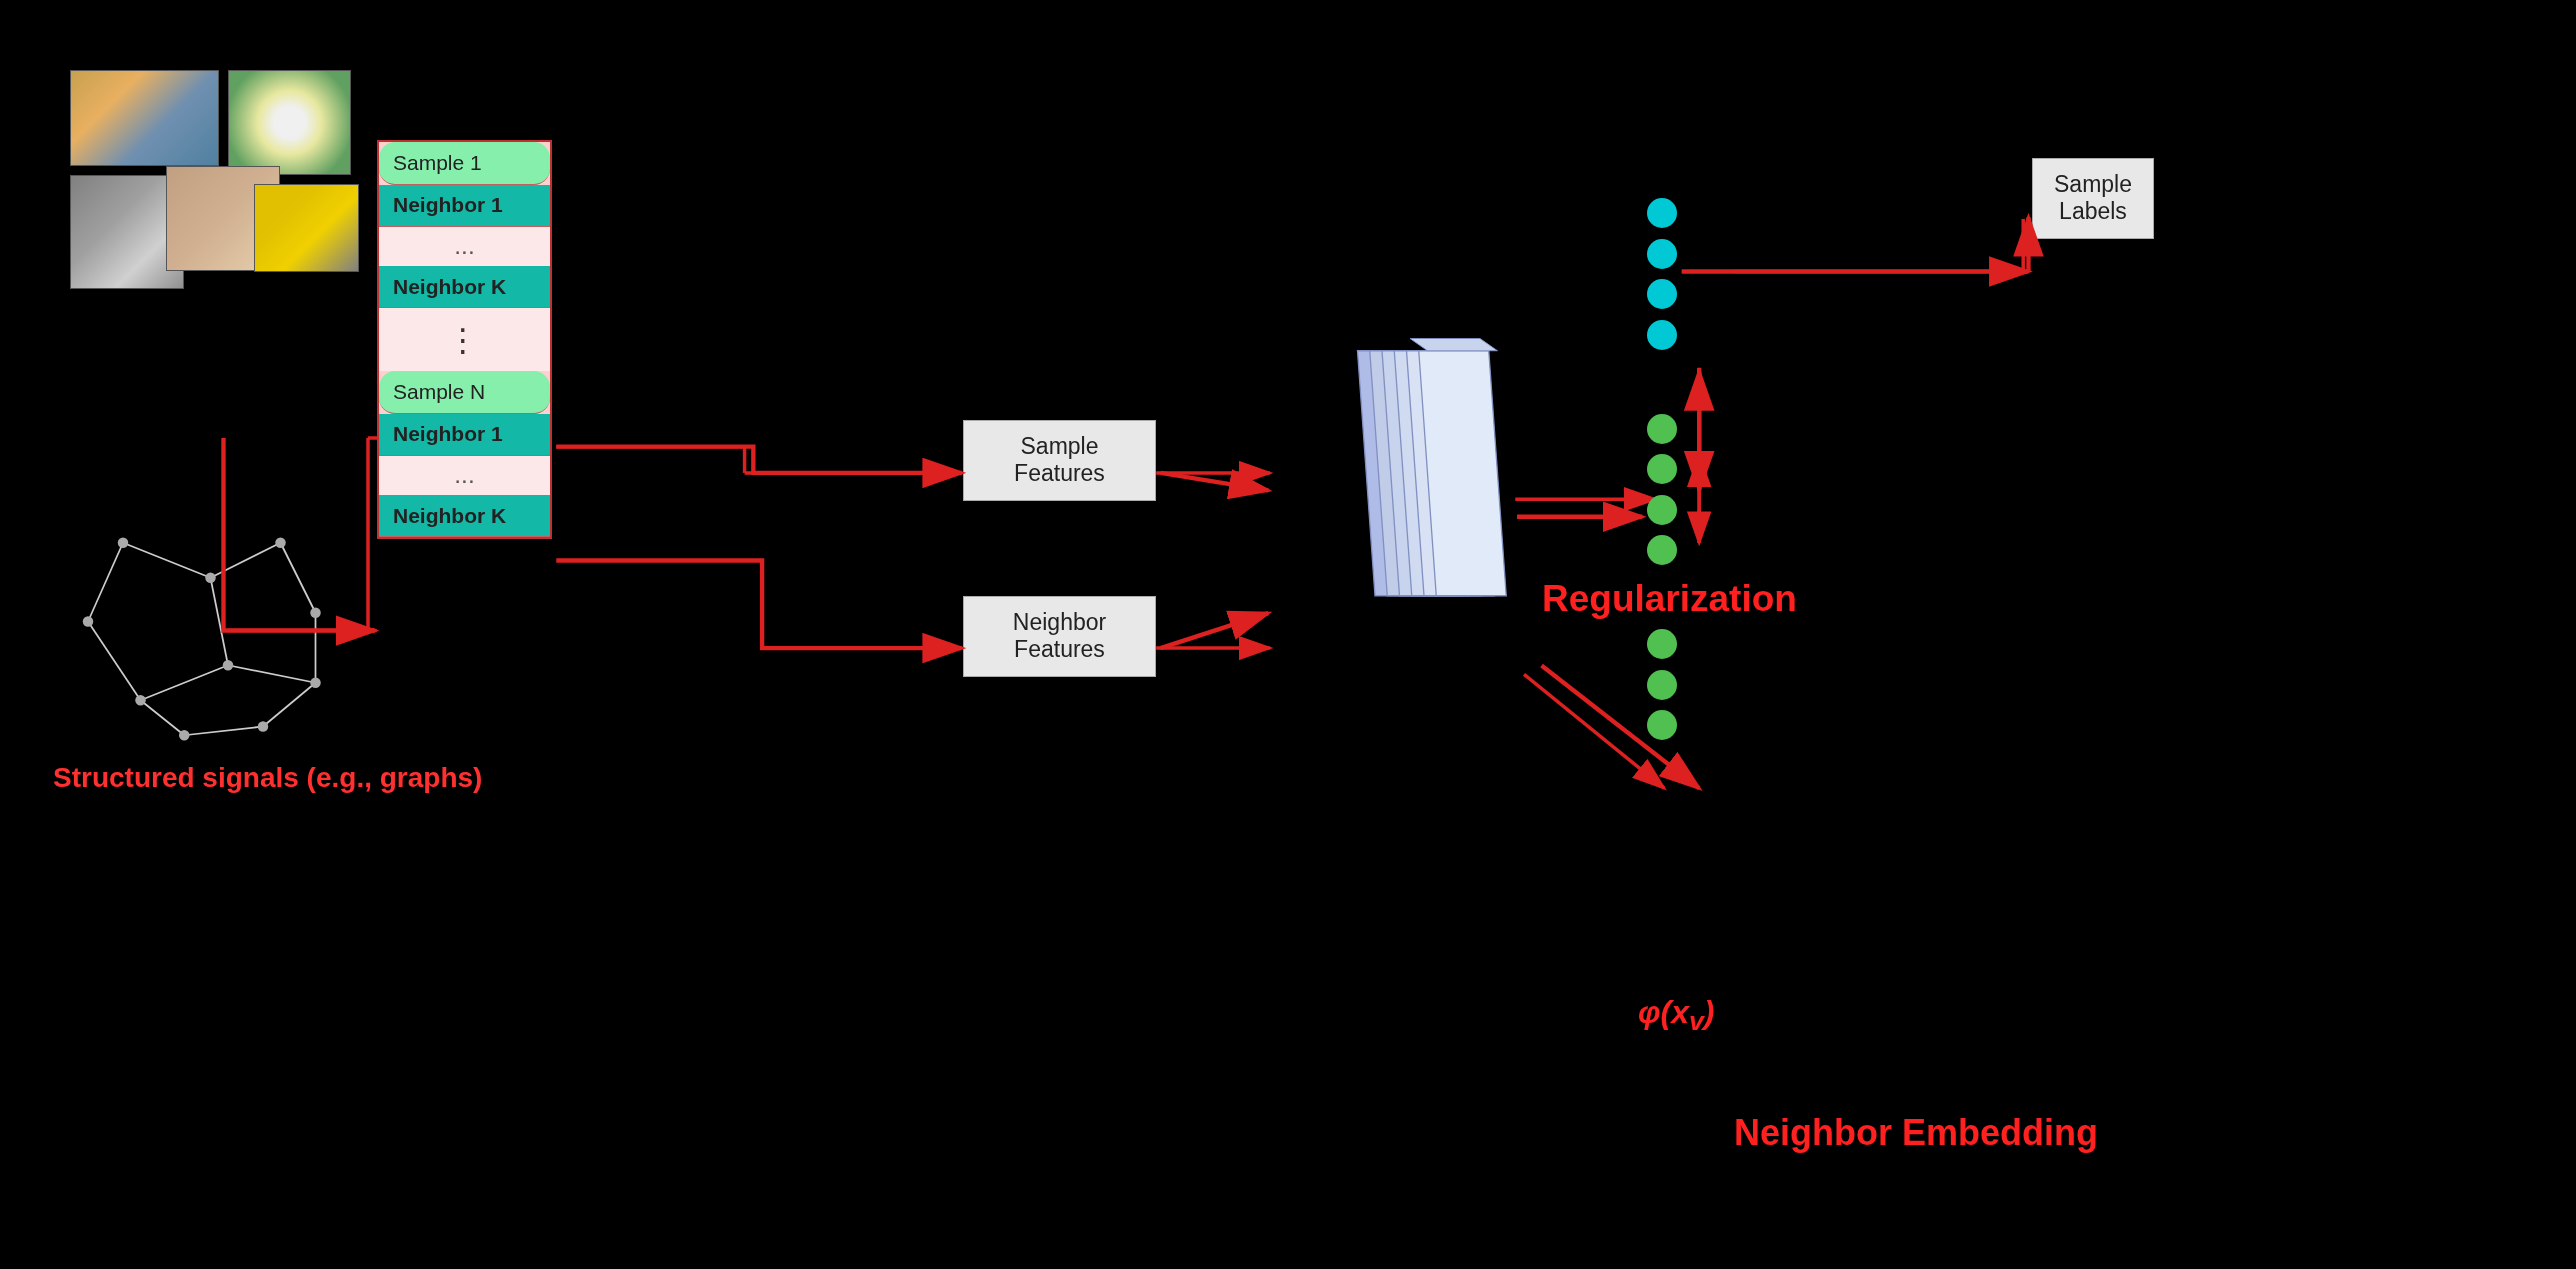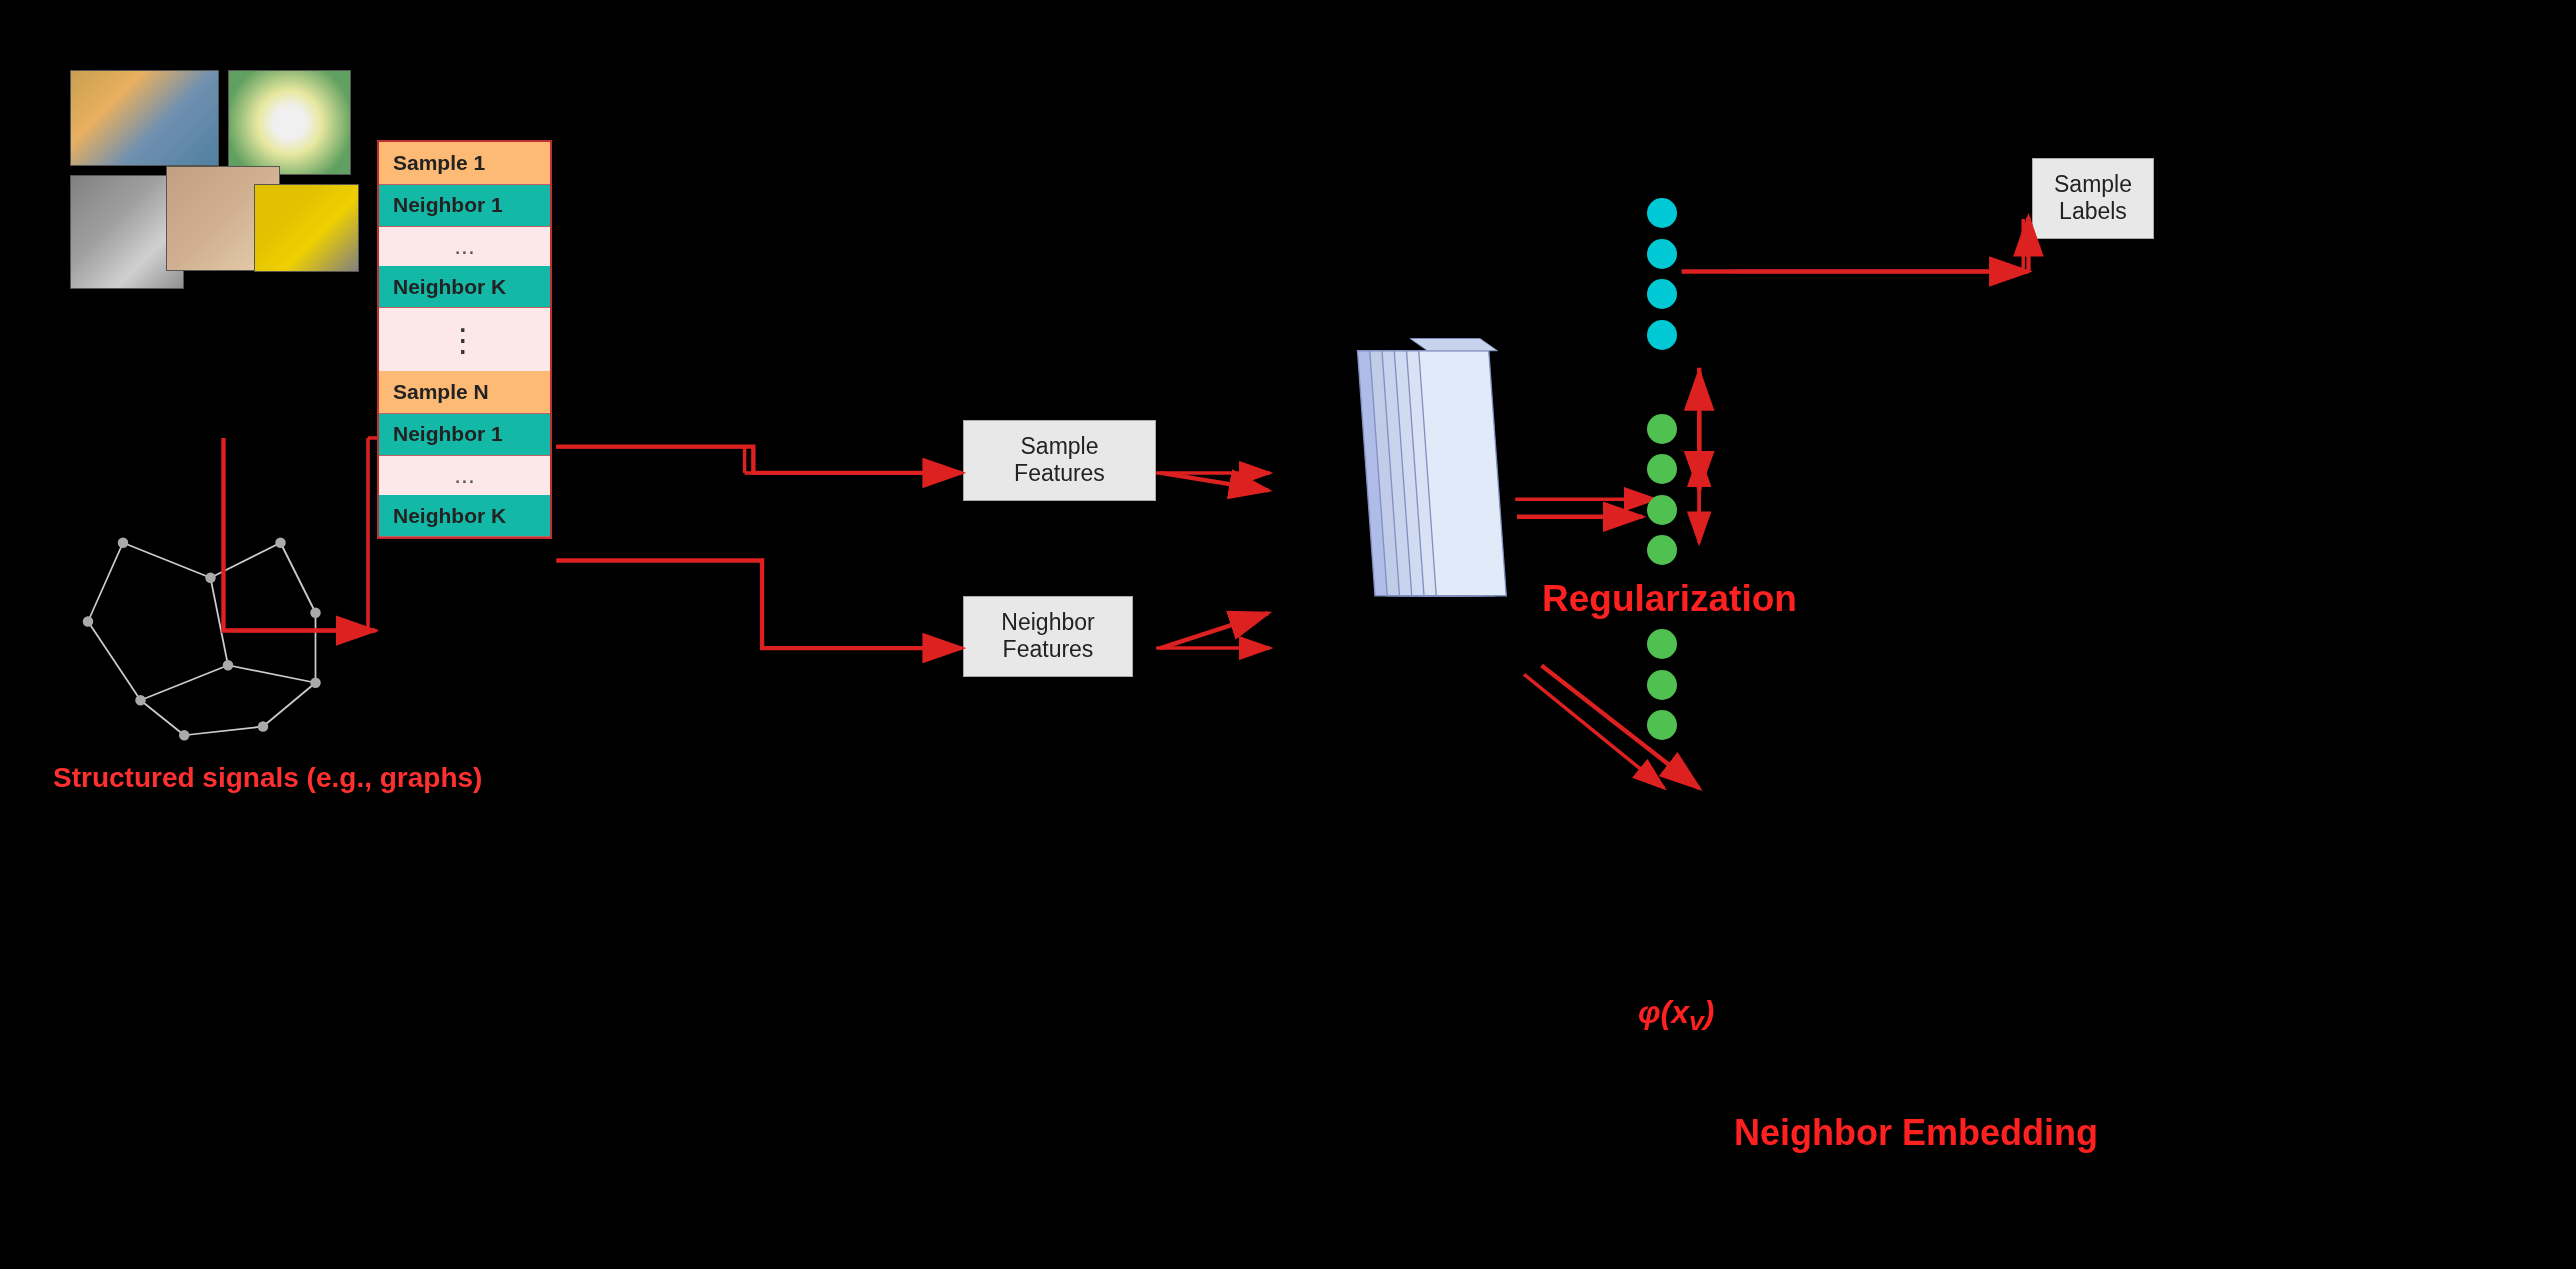--- a/index.html
+++ b/index.html
@@ -96,22 +96,23 @@
     .sample-table-row {
       border-bottom: 0.9px solid #c06060;
       padding: 8.8px 14px;
       font-size: 21px;
       color: #222;
       background: #14b8a6;
       text-align: left;
       font-weight: bold;
     }
     .sample-table-row.header {
-      background: #fdba74;
-      font-weight: bold;
+      background: #86efac;
+      font-weight: normal;
+      border-radius: 16px;
     }
     .sample-table-ellipsis {
       text-align: center;
       padding: 5.3px 0;
       font-size: 24.5px;
       color: #555;
       background: #fce8e8;
     }
     .sample-table-dots {
       text-align: center;
@@ -133,21 +134,21 @@
       text-align: center;
     }
     .sample-features-box {
       top: 420px;
       left: 963px;
       width: 193px;
     }
     .neighbor-features-box {
       top: 596px;
       left: 963px;
-      width: 170px;
+      width: 193px;
     }
 
     
     .nn-layers {
       position: absolute;
       top: 333px;
       left: 1270px;
       width: 245px;
       height: 333px;
     }

